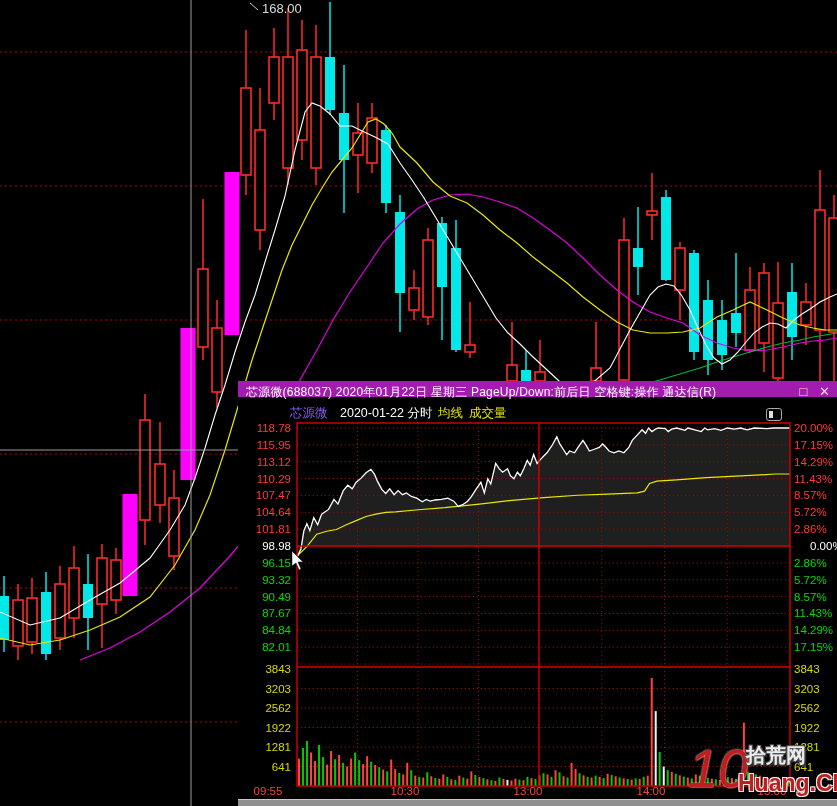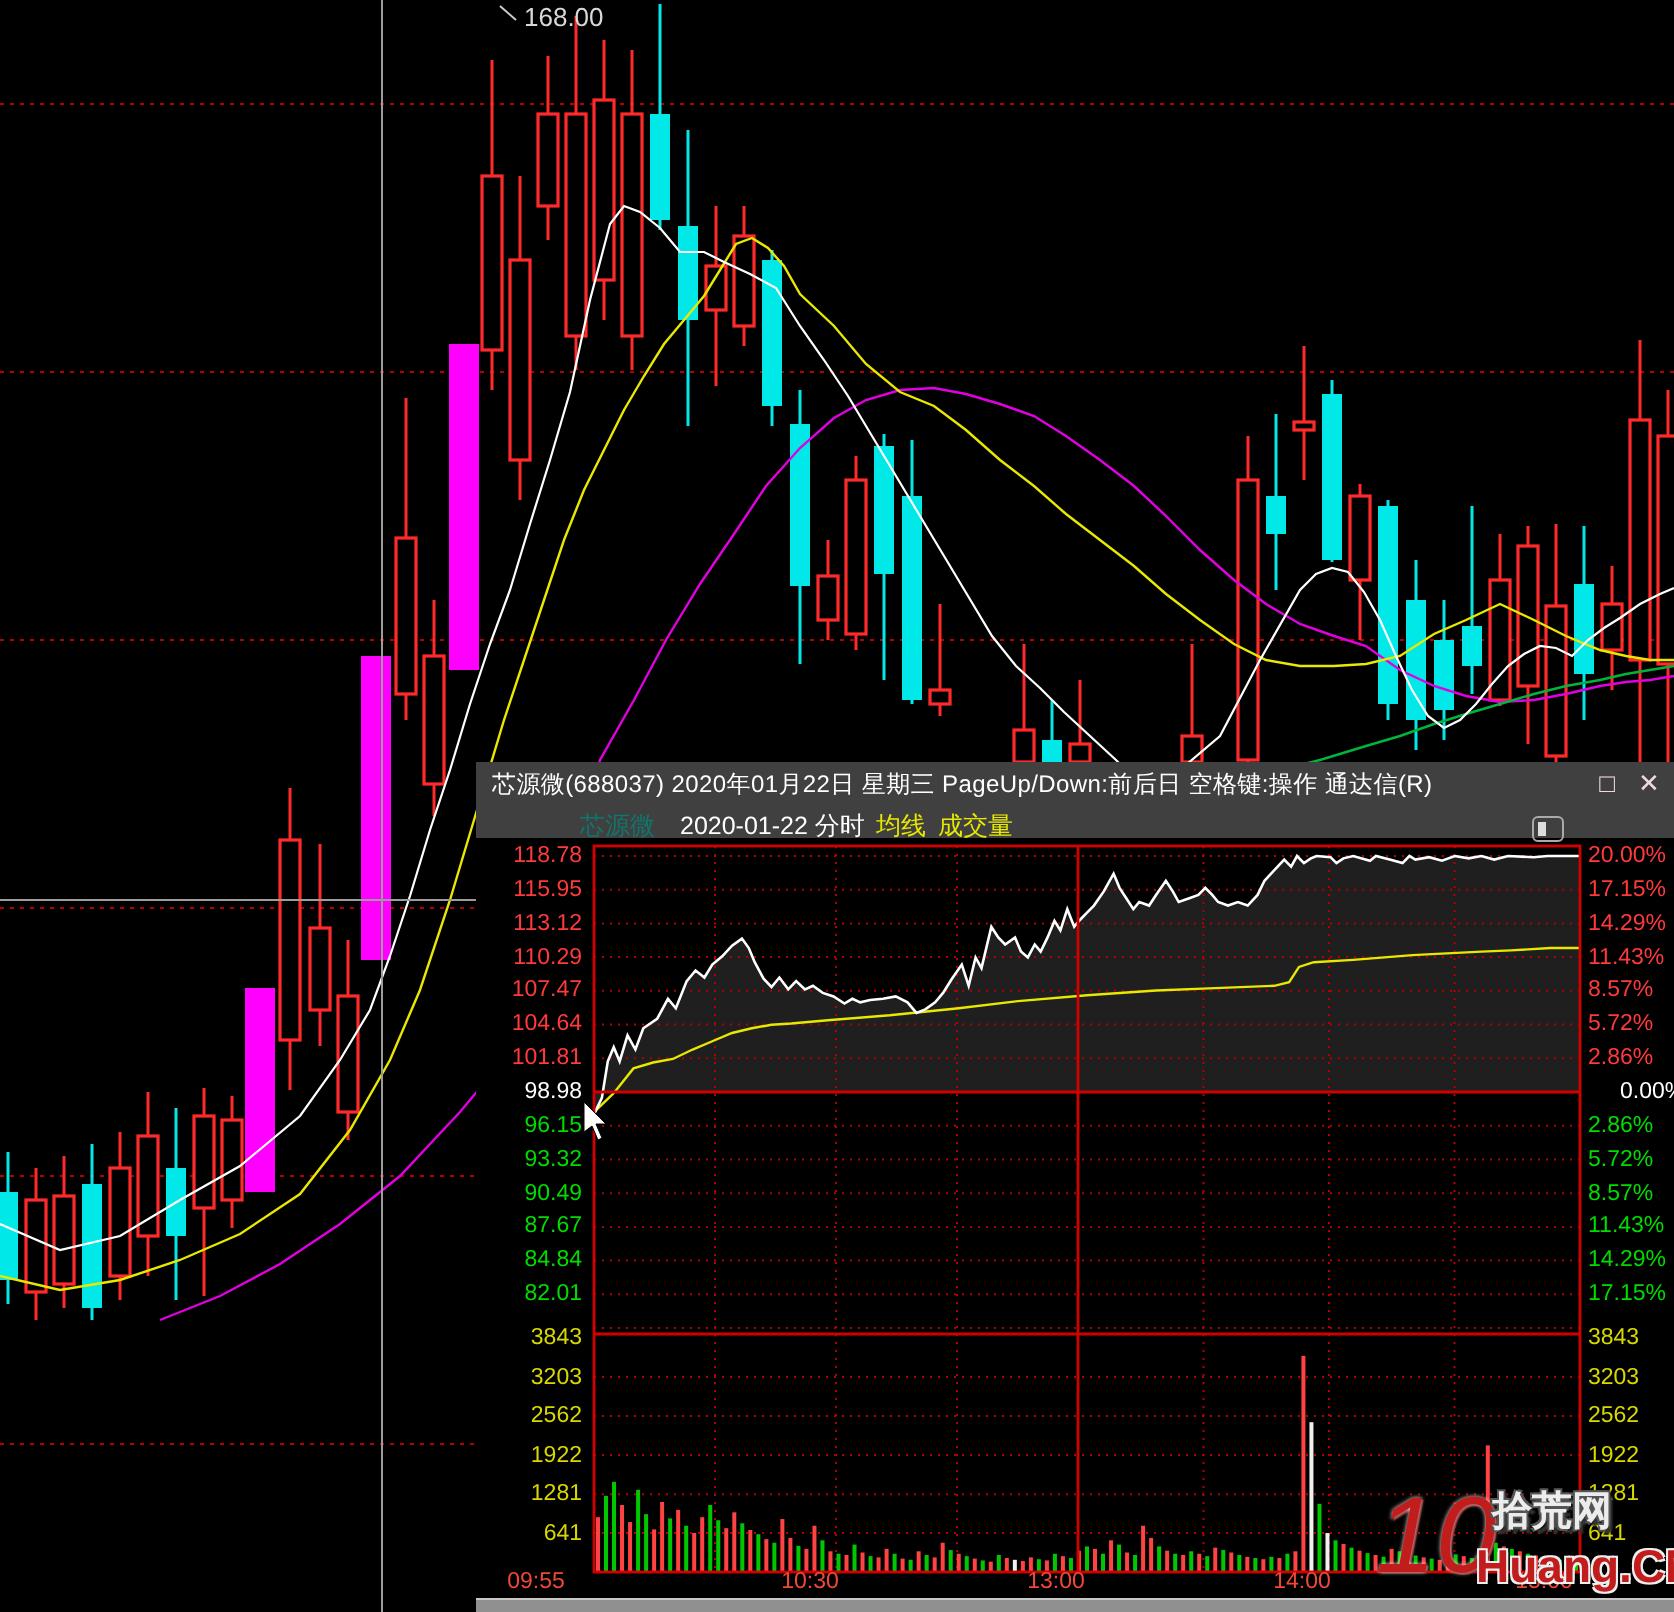--- a/index.html
+++ b/index.html
@@ -2,30 +2,30 @@
 <html><head>
 <meta charset="utf-8">
 <style>
   html,body{margin:0;padding:0;background:#000;}
   #screen{position:relative;width:837px;height:806px;background:#000;overflow:hidden;
           font-family:"Liberation Sans","DejaVu Sans",sans-serif;}
   svg{display:block;}
   #bg-chart{position:absolute;left:0;top:0;}
   
   #popup{position:absolute;left:238px;top:381px;width:599px;height:425px;background:#000;}
-  #popup-titlebar{position:absolute;left:0;top:0;width:599px;height:38px;background:#404040;
+  #popup-titlebar{position:absolute;left:0;top:0;width:599px;height:16px;background:#a21caf;
      color:#fff;font-size:12px;line-height:23px;white-space:nowrap;cursor:default;}
   #popup-title{padding-left:8px;letter-spacing:0.2px;}
   .tb-btn{position:absolute;top:4px;width:15px;height:14px;color:#f3dada;font-size:13px;
      line-height:14px;text-align:center;cursor:pointer;}
   #btn-max{right:26px;}
   #btn-close{right:5px;}
   #popup-header{position:absolute;left:0;top:23px;width:599px;height:18px;font-size:12.5px;
      line-height:19px;white-space:nowrap;}
-  #popup-header .h-stock{position:absolute;left:52px;color:#0f766e;}
+  #popup-header .h-stock{position:absolute;left:52px;color:#8b5cf6;}
   #popup-header .h-session{position:absolute;left:102px;color:#ffffff;}
   #popup-header .h-ma{position:absolute;left:200px;color:#e8e800;}
   #popup-header .h-vol{position:absolute;left:231px;color:#e8e800;}
   #panel-icon{position:absolute;left:528px;top:27px;width:14px;height:11px;border:1px solid #aaa;
      border-radius:3px;cursor:pointer;}
   #panel-icon span{position:absolute;left:2px;top:2px;width:4px;height:7px;background:#ddd;}
   #intraday-svg{position:absolute;left:0;top:0;pointer-events:none;}
   .axis-col{position:absolute;font-size:11.5px;}
   .axis-lab{position:absolute;transform:translateY(-50%);white-space:nowrap;}
   #price-col{left:0;top:0;width:55px;text-align:right;}

